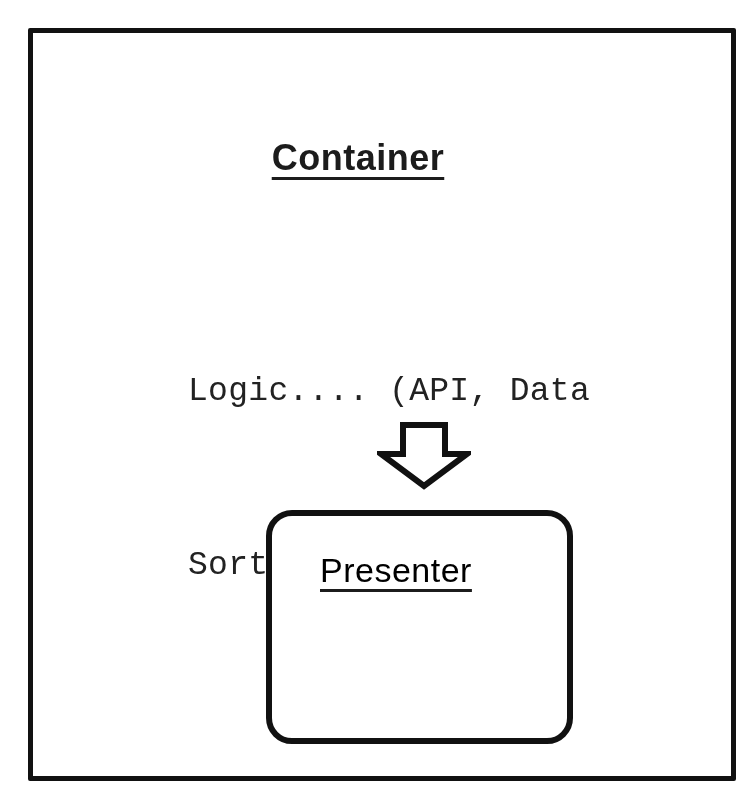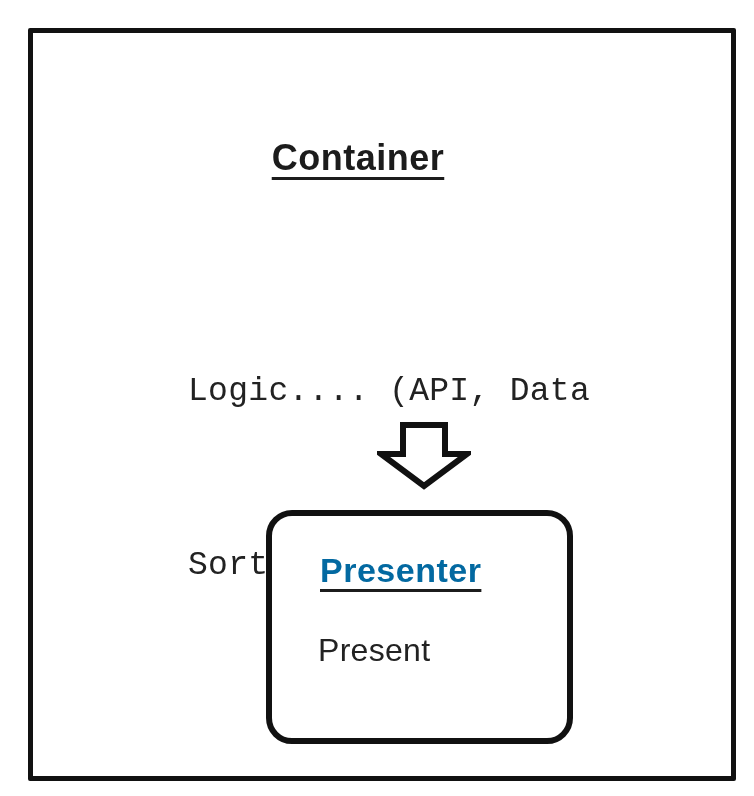--- a/index.html
+++ b/index.html
@@ -70,23 +70,23 @@
     width: 307px;
     height: 234px;
     border: 6px solid #111111;
     border-radius: 26px;
     box-sizing: border-box;
     background: #ffffff;
   }
   .presenter-title {
     margin: 34px 0 0 48px;
     font-size: 34px;
-    font-weight: bold;
+    font-weight: normal;
     line-height: 1.2;
-    color: #0369a1;
+    color: #000000;
     letter-spacing: 0.5px;
   }
   .presenter-desc {
     margin: 40px 0 0 46px;
     font-size: 32px;
     line-height: 1.2;
     color: #222222;
     letter-spacing: 0.3px;
   }
 </style>
@@ -107,18 +107,17 @@
     </div>
 
     <svg class="down-arrow" viewBox="0 0 94 68" xmlns="http://www.w3.org/2000/svg">
       <polygon points="26,3 68,3 68,32 90,32 47,64 4,32 26,32" fill="#ffffff" stroke="#111111" stroke-width="6" stroke-linejoin="miter"></polygon>
     </svg>
 
     <div class="presenter-box">
       <div class="presenter-title">
         <span class="u">Presenter</span>
       </div>
-      <div class="presenter-desc">Present</div>
     </div>
 
   </div>
 
 </div>
 
 </body></html>

